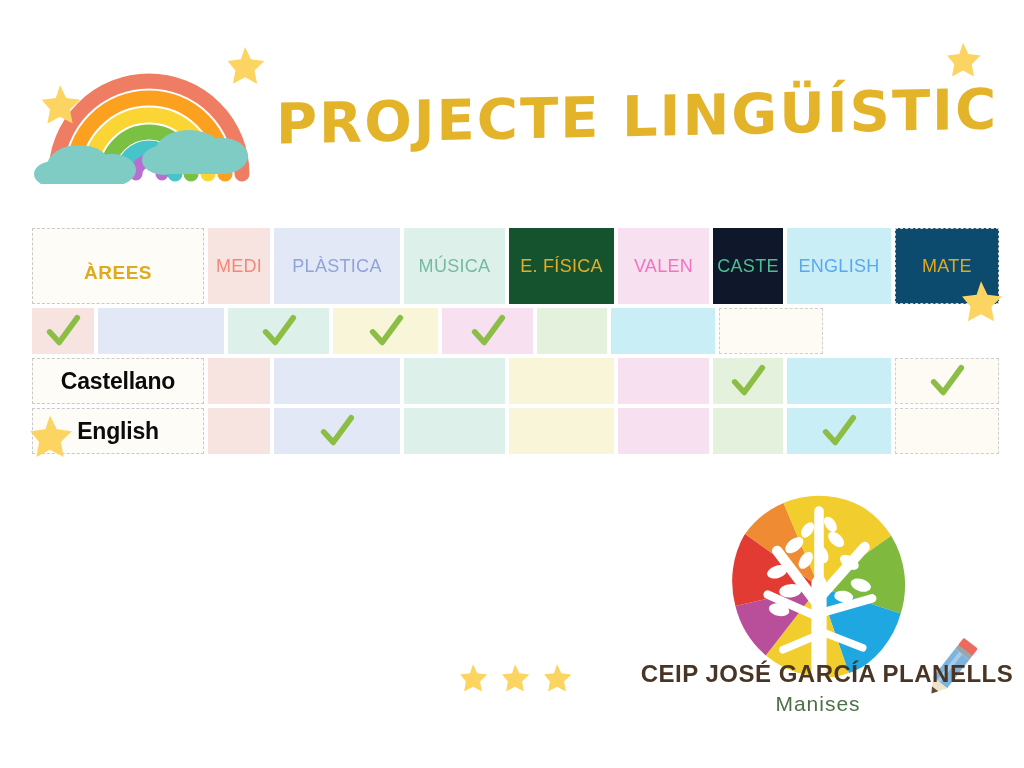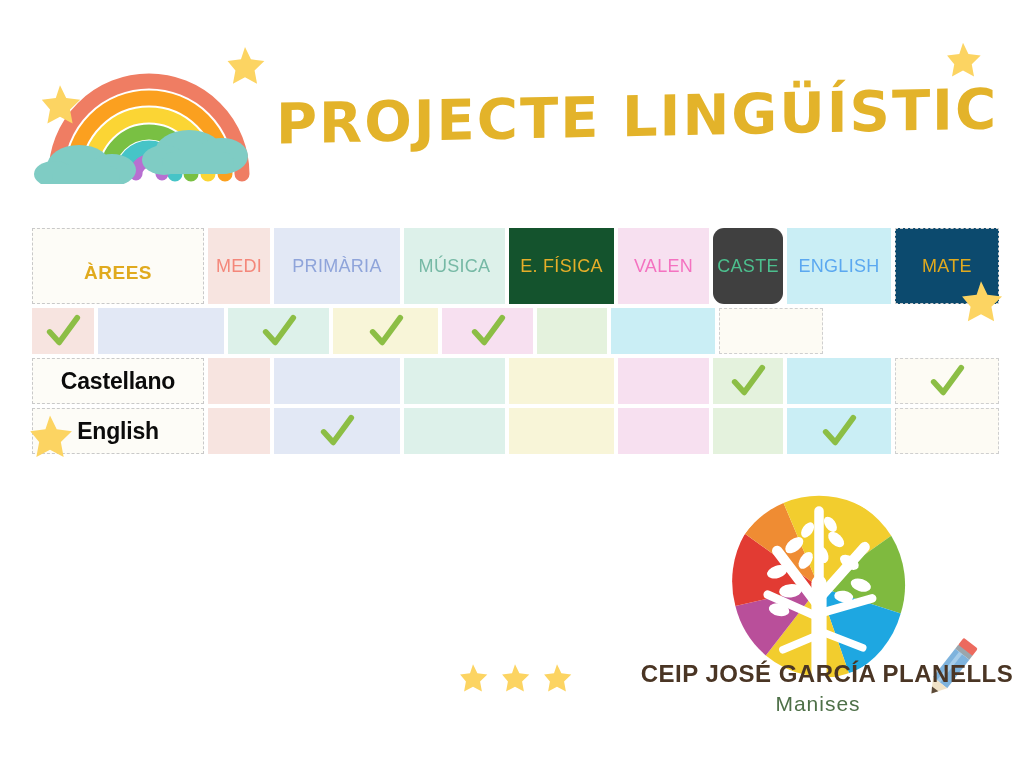--- a/index.html
+++ b/index.html
@@ -116,32 +116,32 @@
 
     <div class="grid-row">
       <div class="cell hdr-cell label-col">
         <span class="hdr-label">ÀREES</span>
       </div>
 
     <div class="cell hdr-cell sub-col" style="width: 62px; flex: 0 0 62px; background: rgb(247, 228, 224);">
           <span class="hdr-text" style="color: rgb(244, 135, 122);">MEDI</span>
         </div>
         <div class="cell hdr-cell sub-col" style="width: 126px; flex: 0 0 126px; background: rgb(226, 232, 245);">
-          <span class="hdr-text" style="color: rgb(143, 164, 218);">PRIMÀRIA</span>
+          <span class="hdr-text" style="color: rgb(143, 164, 218);">PLÀSTICA</span>
         </div>
         <div class="cell hdr-cell sub-col" style="width: 101px; flex: 0 0 101px; background: rgb(221, 241, 234);">
           <span class="hdr-text" style="color: rgb(118, 185, 165);">MÚSICA</span>
         </div>
         <div class="cell hdr-cell sub-col" style="width: 105px; flex: 0 0 105px; background: #14532d;">
           <span class="hdr-text" style="color: rgb(229, 174, 41);">E. FÍSICA</span>
         </div>
         <div class="cell hdr-cell sub-col" style="width: 91px; flex: 0 0 91px; background: rgb(247, 224, 240);">
           <span class="hdr-text" style="color: rgb(244, 114, 192);">VALEN</span>
         </div>
-        <div class="cell hdr-cell sub-col" style="width: 70px; flex: 0 0 70px; background: #404040; border-radius: 11px;">
+        <div class="cell hdr-cell sub-col" style="width: 70px; flex: 0 0 70px; background: #0f172a;">
           <span class="hdr-text" style="color: rgb(76, 191, 142);">CASTE</span>
         </div>
         <div class="cell hdr-cell sub-col" style="width: 104px; flex: 0 0 104px; background: rgb(202, 238, 245);">
           <span class="hdr-text" style="color: rgb(91, 168, 240);">ENGLISH</span>
         </div>
         <div class="cell hdr-cell sub-col" style="width: 104px; flex: 0 0 104px; background: #0c4a6e; border: 1px dashed rgb(207, 207, 207);">
           <span class="hdr-text" style="color: rgb(224, 170, 30);">MATE</span>
         </div>
       </div>
 

